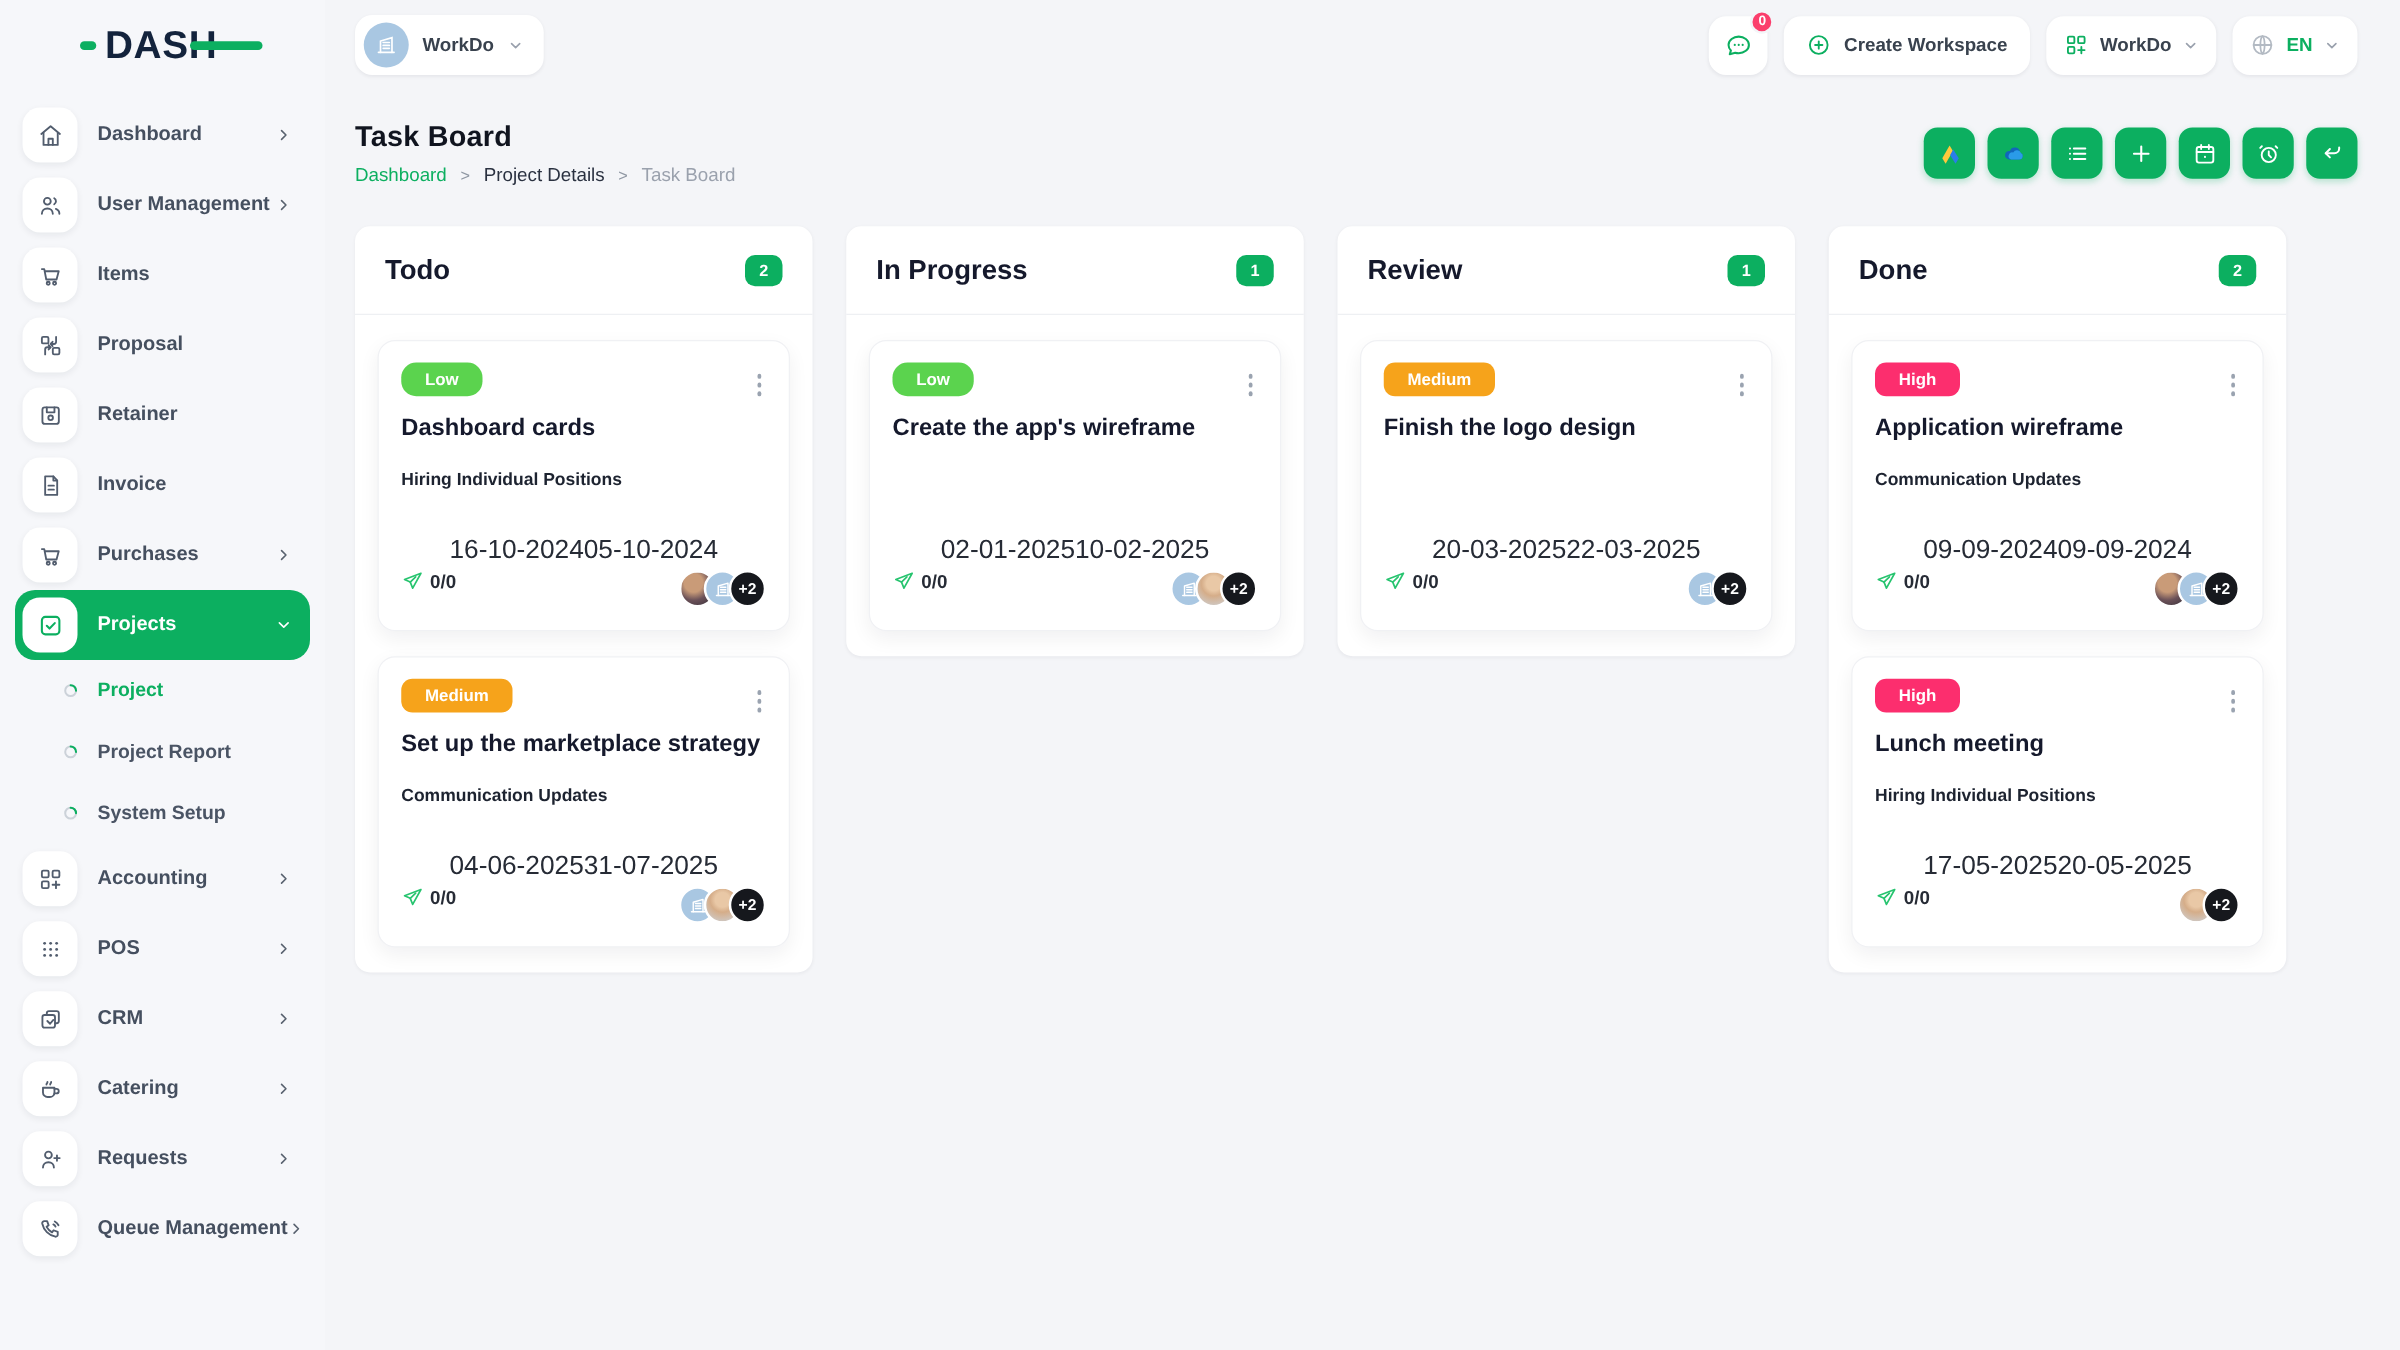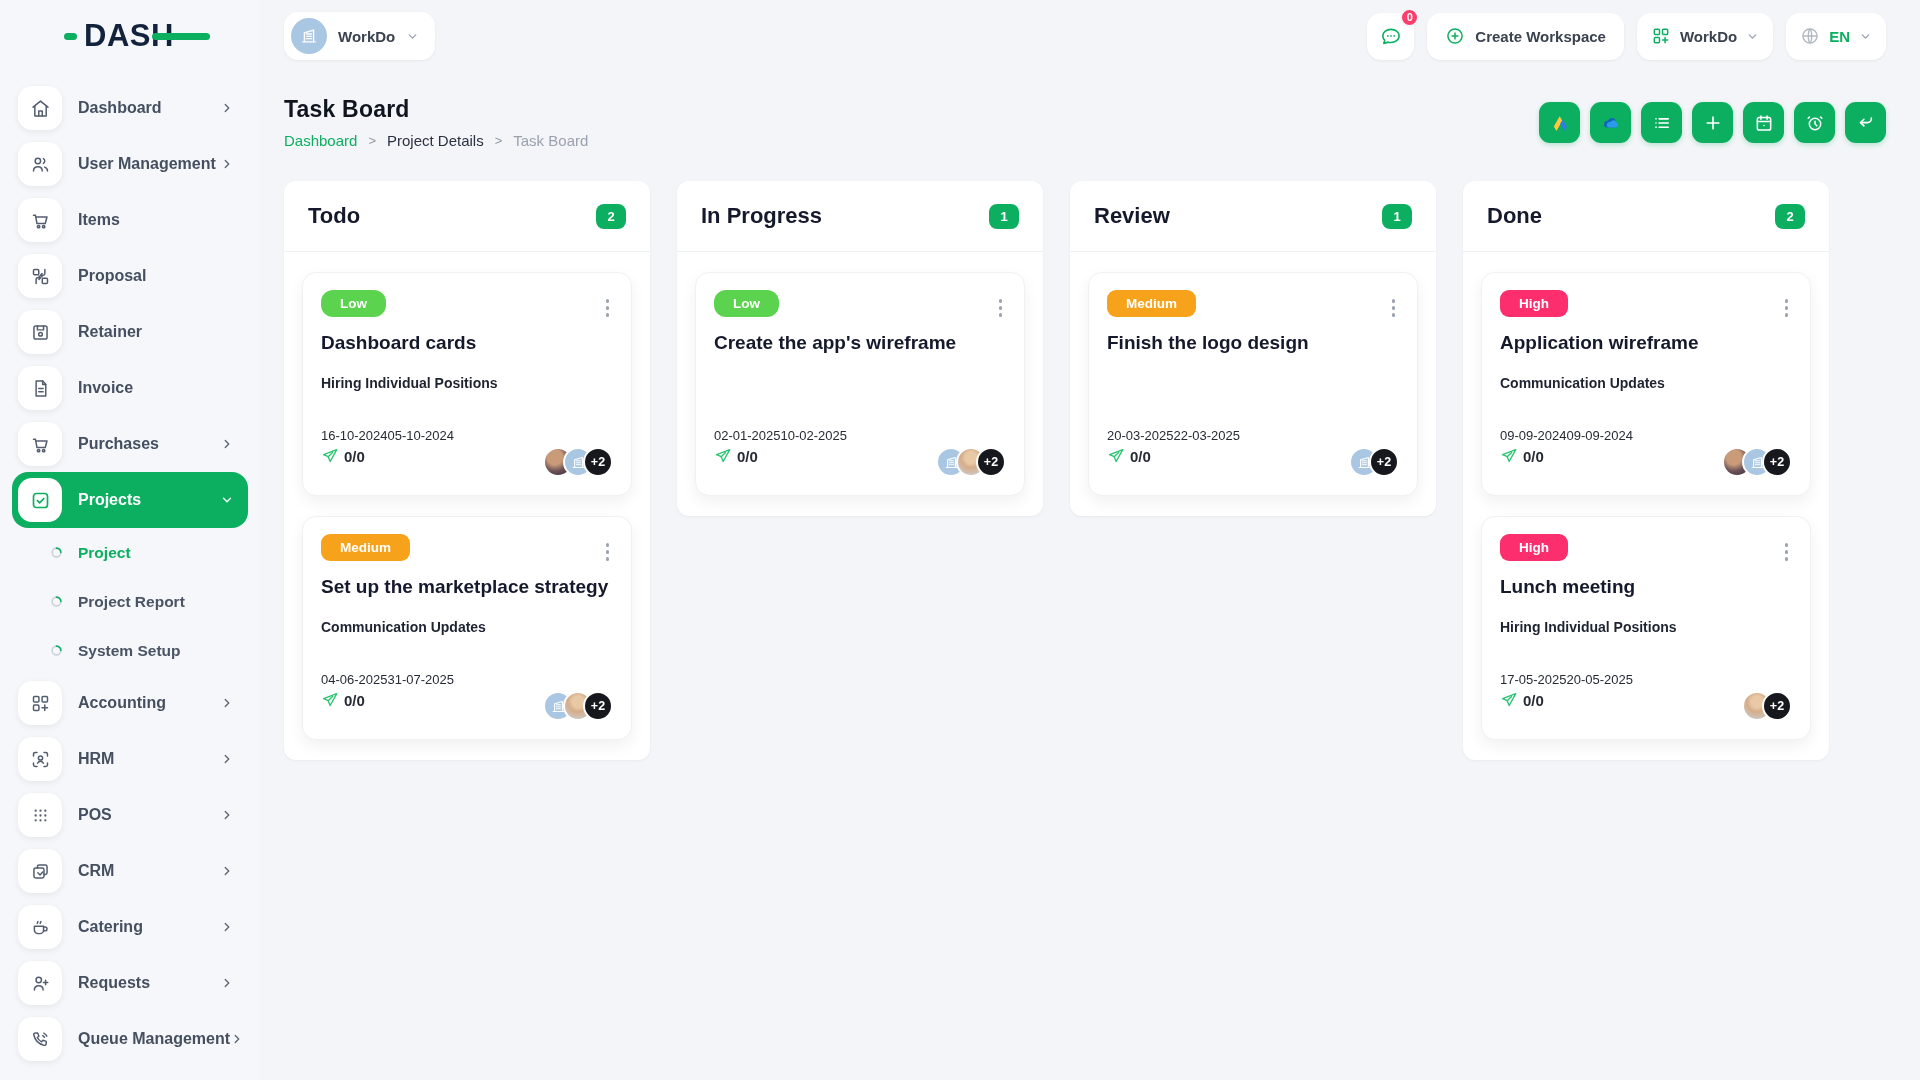--- a/index.html
+++ b/index.html
@@ -82,21 +82,21 @@
   .card { background:#ffffff; border:1px solid #f0f1f4; border-radius:14px; box-shadow:0 6px 16px rgba(16,24,40,.06); padding:17px 18px 18px 18px; position:relative; cursor:grab; }
   .prio { display:inline-block; padding:6px 19px; border-radius:9px; color:#fff; font-size:13.5px; font-weight:600; }
   .prio.low { background:var(--low);border-radius:12px; }
   .prio.medium { background:var(--medium); }
   .prio.high { background:var(--high); }
   .kebab { position:absolute; top:22px; right:18px; display:flex; flex-direction:column; gap:3.5px; padding:4px; cursor:pointer; }
   .kebab i { width:3.5px; height:3.5px; border-radius:50%; background:#9aa3b0; }
   .card-title { margin-top:15px; font-size:19px; font-weight:700; color:#15192c; }
   .card-mid { margin-top:21px; min-height:53px; }
   .card-sub { font-size:14px; font-weight:700; color:#1d2330; }
-  .dates { display:flex; align-items:center; justify-content:flex-start; font-size:13px; font-weight:500; color:#262b35; }
+  .dates { display:flex; align-items:center; justify-content:center; font-size:21px; font-weight:500; color:#262b35; }
   .foot { margin-top:4px; display:flex; align-items:flex-start; justify-content:space-between; }
   .progress { display:flex; align-items:center; gap:5px; font-size:15px; font-weight:600; color:#262b35; }
   .progress .send { color:#27c46f; } .progress .send svg { width:18px; height:18px; }
   .avatars { display:flex; }
   .av { width:30px; height:30px; border-radius:50%; border:2px solid #ffffff; margin-left:-10px; flex:0 0 30px; display:flex; align-items:center; justify-content:center; }
   .av:first-child { margin-left:0; }
   .av.user-photo-1 { background:radial-gradient(circle at 38% 32%, #c99b78 0 31%, #6b5158 58%, #2f2b34 100%); }
   .av.user-photo-2 { background:radial-gradient(circle at 50% 34%, #e9c8a6 0 27%, #d5ad89 46%, #ccd4dd 100%); }
   .av.workspace-logo { background:#a9c7e2; color:#ffffff; }
   .av.workspace-logo svg { width:17px; height:17px; }
@@ -265,35 +265,20 @@
           </svg>
         </span>
     <span class="nav-label">Accounting</span>
     <span class="nav-chevron">
           <svg viewBox="0 0 24 24" fill="none" stroke="currentColor" stroke-width="2.2" stroke-linecap="round" stroke-linejoin="round">
             <path d="m9 6 6 6-6 6"></path>
           </svg>
         </span>
   </div>
 
-  <div class="nav-item">
-    <span class="nav-icon">
-          <svg viewBox="0 0 24 24" fill="none" stroke="currentColor" stroke-width="1.7" stroke-linecap="round" stroke-linejoin="round">
-            <circle cx="12" cy="10.3" r="2.4"></circle>
-            <path d="M8.7 16.3c.8-1.5 1.9-2.3 3.3-2.3s2.5.8 3.3 2.3"></path>
-            <path d="M4 8V6a2 2 0 0 1 2-2h2M16 4h2a2 2 0 0 1 2 2v2M20 16v2a2 2 0 0 1-2 2h-2M8 20H6a2 2 0 0 1-2-2v-2"></path>
-          </svg>
-        </span>
-    <span class="nav-label">HRM</span>
-    <span class="nav-chevron">
-          <svg viewBox="0 0 24 24" fill="none" stroke="currentColor" stroke-width="2.2" stroke-linecap="round" stroke-linejoin="round">
-            <path d="m9 6 6 6-6 6"></path>
-          </svg>
-        </span>
-  </div>
 
   <div class="nav-item">
     <span class="nav-icon">
           <svg viewBox="0 0 24 24" fill="none" stroke="currentColor" stroke-width="1.7" stroke-linecap="round" stroke-linejoin="round">
             <g fill="currentColor" stroke="none">
               <circle cx="6.5" cy="6.5" r="1.3"></circle>
               <circle cx="12" cy="6.5" r="1.3"></circle>
               <circle cx="17.5" cy="6.5" r="1.3"></circle>
               <circle cx="6.5" cy="12" r="1.3"></circle>
               <circle cx="12" cy="12" r="1.3"></circle>

